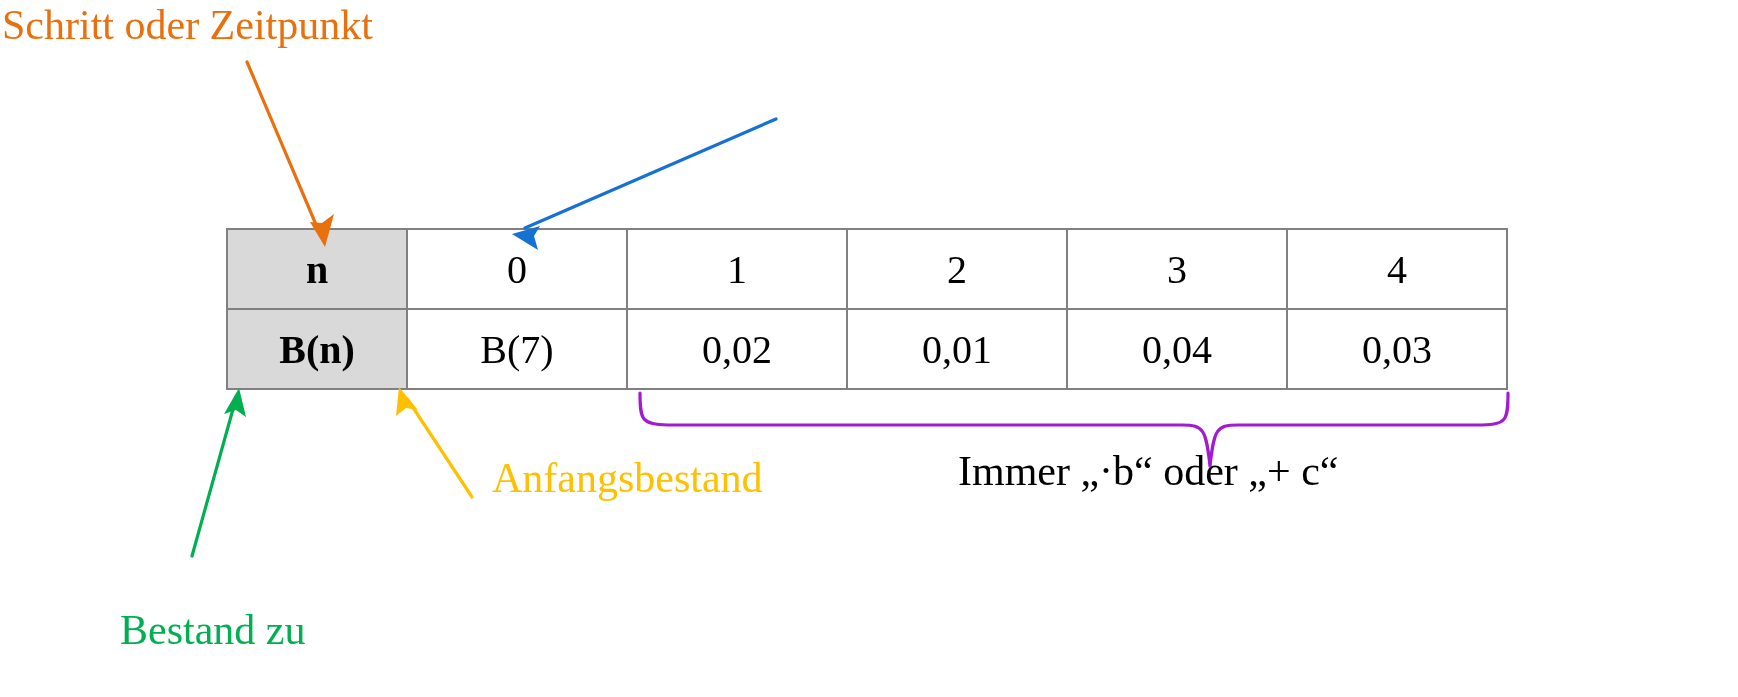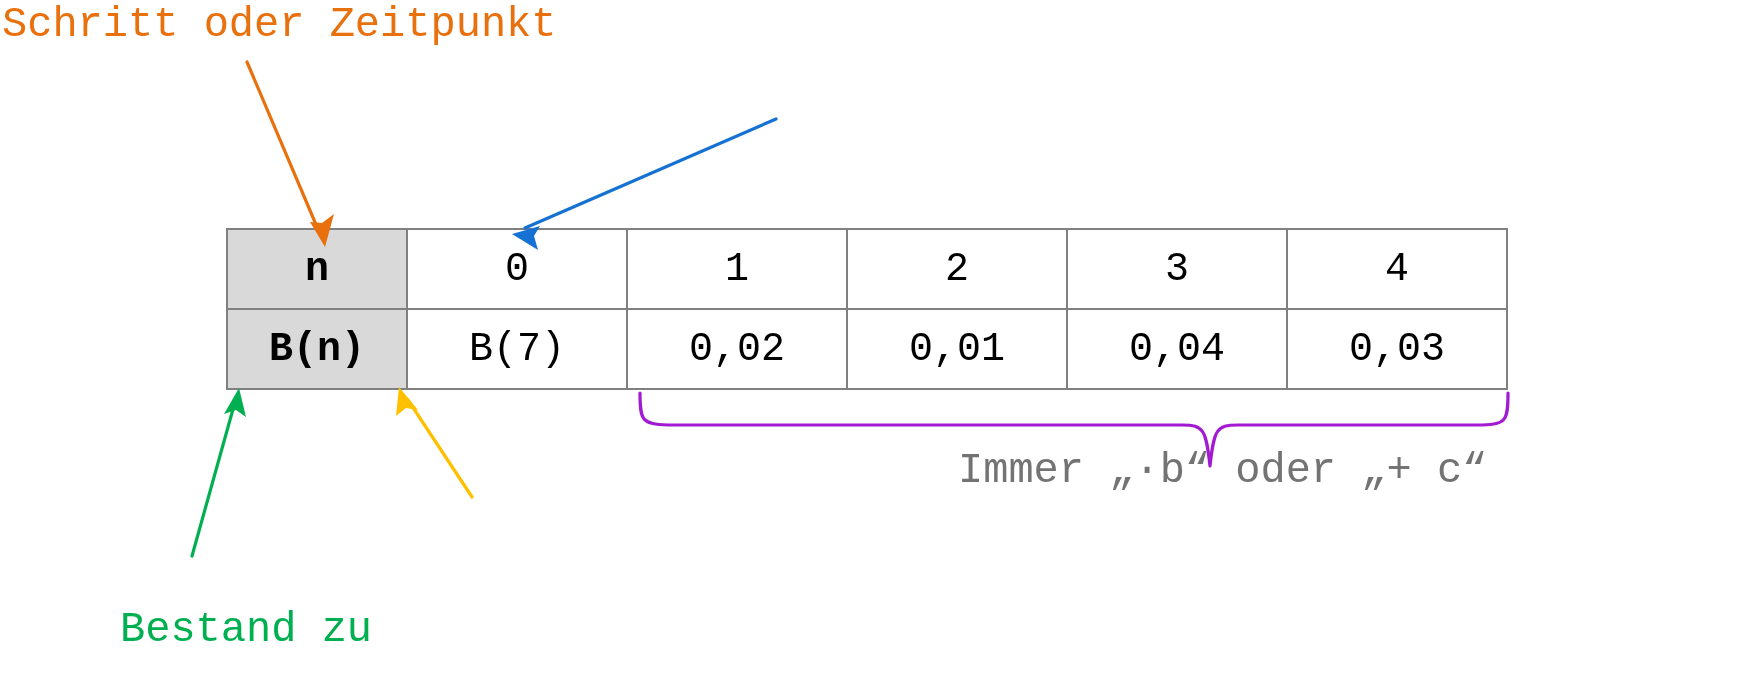--- a/index.html
+++ b/index.html
@@ -6,21 +6,21 @@
     margin: 0;
     padding: 0;
     background: #FFFFFF;
   }
   #slide {
     position: relative;
     width: 1738px;
     height: 697px;
     background: #FFFFFF;
     overflow: hidden;
-    font-family: Liberation Mono, monospace;
+    font-family: Liberation Serif, serif;
   }
 
   
   .anno {
     position: absolute;
     white-space: pre;
     line-height: 1.12;
   }
   #anno-step {
     left: 2px;  top: 2px;
@@ -33,21 +33,21 @@
     color: #1572D3;
   }
   #anno-initial {
     left: 492px; top: 455px;
     font-size: 42px;
     color: #FFC000;
   }
   #anno-always {
     left: 958px; top: 448px;
     font-size: 42px;
-    color: #737373;
+    color: #000000;
   }
   #anno-stock {
     left: 58px; top: 513px;
     font-size: 42px;
     color: #00B050;
   }
   #anno-stock .ln1 { display: block; padding-left: 62px; }
 
   
   #table {
@@ -89,20 +89,21 @@
   }
 </style>
 </head>
 <body>
 
 <div id="slide">
 
   <div class="anno" id="anno-step">Schritt oder Zeitpunkt</div>
 
 
+  <div class="anno" id="anno-initial">Anfangsbestand</div>
 
   <div class="anno" id="anno-always">Immer „·b“ oder „+ c“</div>
 
   <div class="anno" id="anno-stock">
     <span class="ln1">Bestand zu</span>
     
   </div>
 
   <table id="table">
     <tbody>

